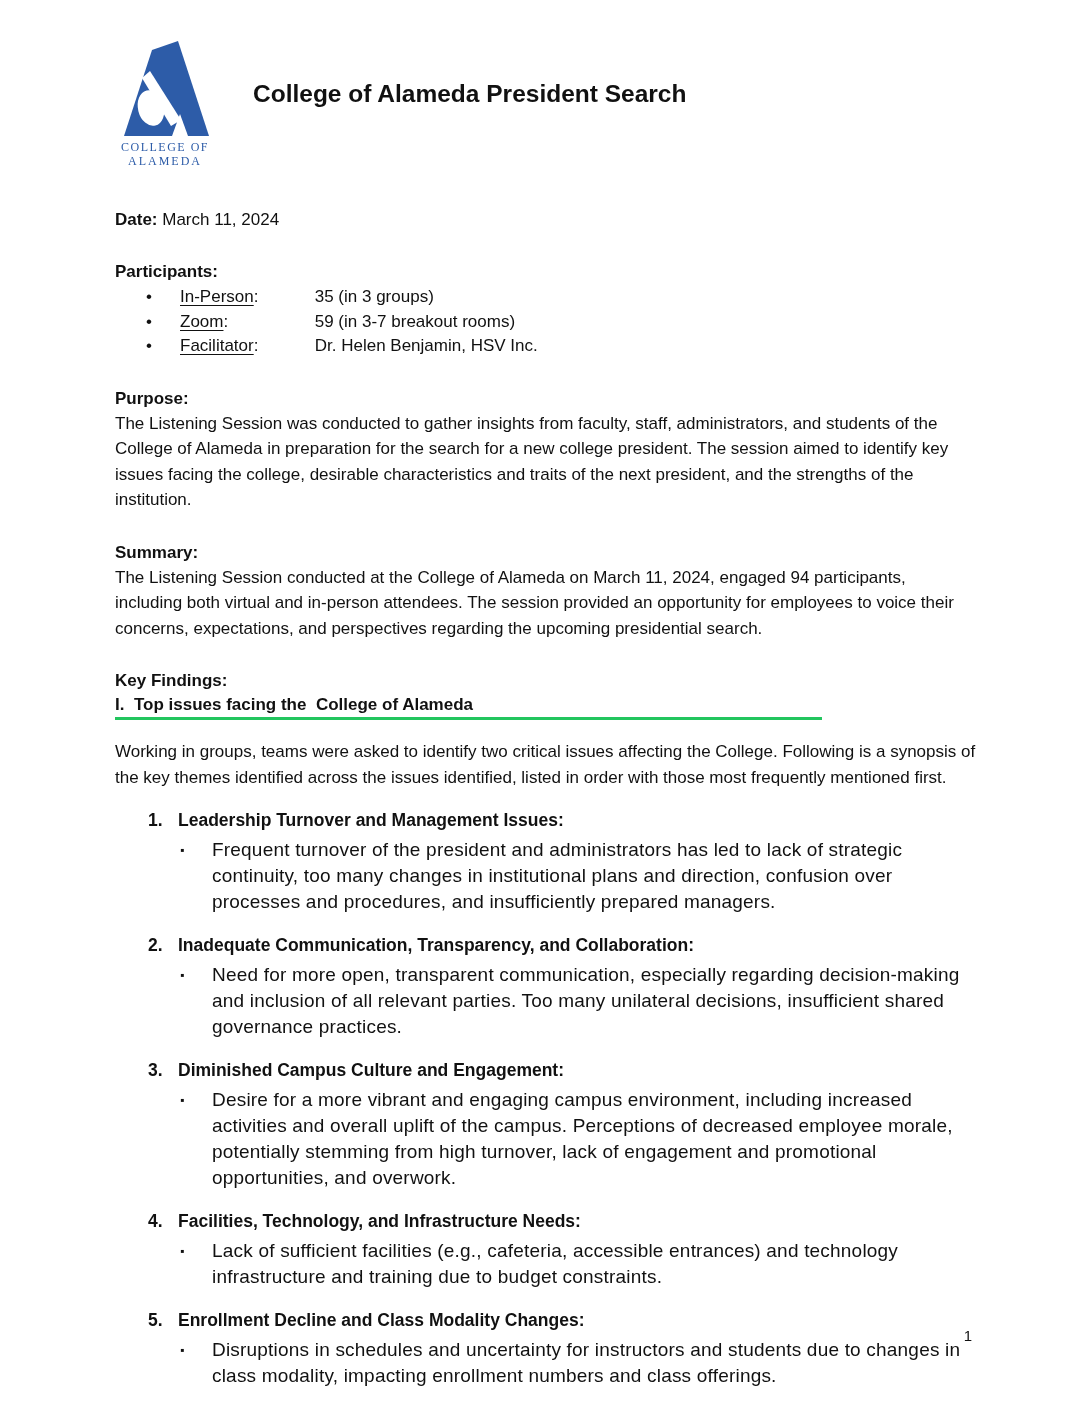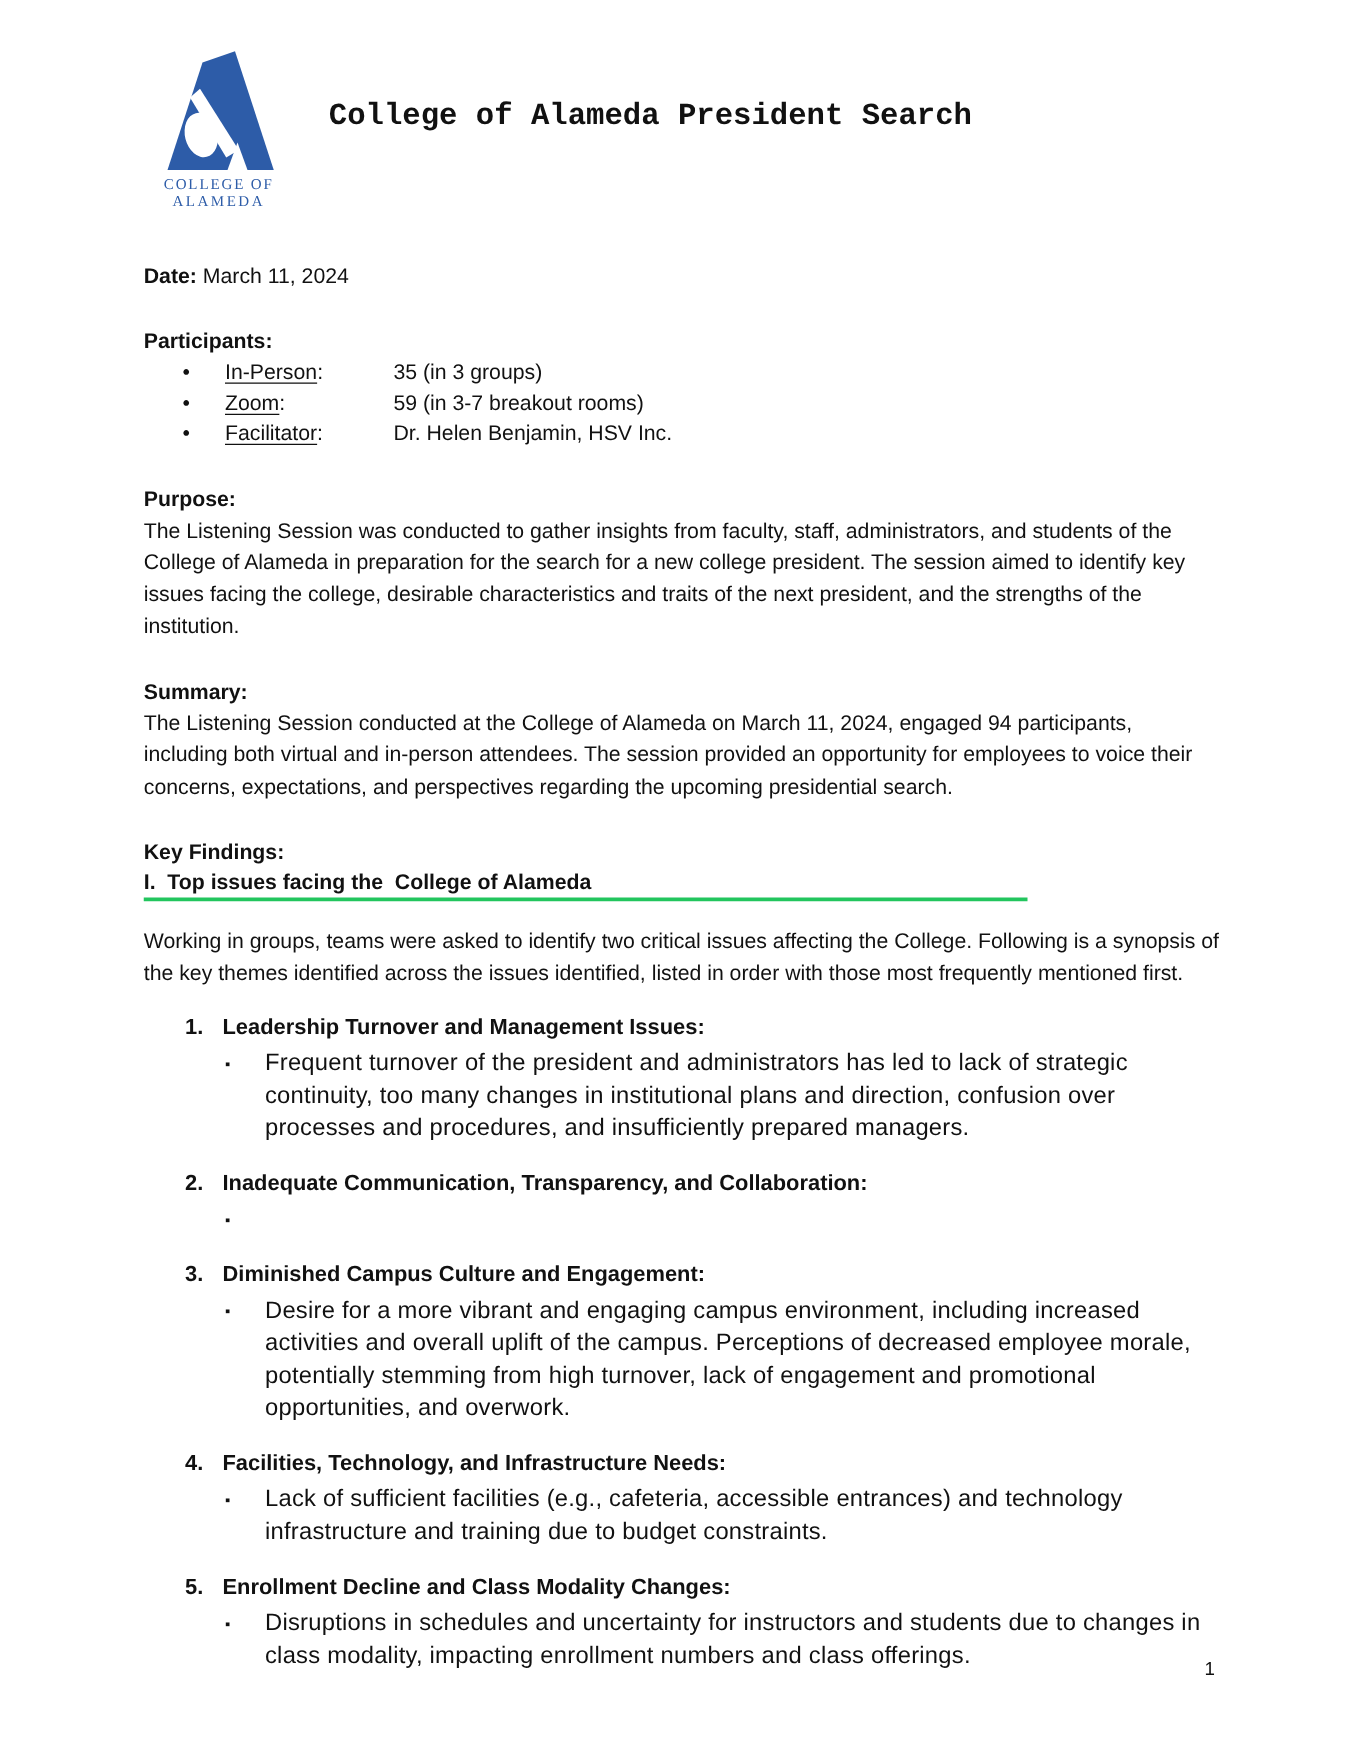--- a/index.html
+++ b/index.html
@@ -8,22 +8,22 @@
     width:1088px; height:1408px;
     background:#ffffff;
     font-family:"Liberation Sans", sans-serif;
     color:#111;
     box-sizing:border-box;
     padding:38px 112px 0 115px;
     overflow:hidden;
   }
   
   .header { display:flex; align-items:flex-start; }
-  .logo { width:92px; margin-left:14px; flex:0 0 auto; }
-  .titles { margin-left:42px; padding-top:40px;font-family:Liberation Mono, monospace; }
+  .logo { width:92px; margin-left:4px; flex:0 0 auto; }
+  .titles { margin-left:42px; padding-top:40px; }
   .doc-title { font-size:24.5px; font-weight:bold; line-height:31px; }
   .doc-subtitle { font-size:24.5px; font-weight:bold; line-height:33px; }
   .doc-subtitle .small { font-size:18.5px; margin-right:7px; }
 
   
   .label-line { margin-top:33px; font-size:17px; line-height:25px; }
   .bold { font-weight:bold; }
   .section-label { margin-top:27px; font-size:17px; font-weight:bold; line-height:25px; }
   .para { margin:0; font-size:17px; line-height:25.5px; max-width:866px; }
 
@@ -134,20 +134,21 @@
       </div>
     </div>
 
     <div class="issue">
       <div class="issue-title-row">
         <span class="issue-num">2.</span>
         <span>Inadequate Communication, Transparency, and Collaboration:</span>
       </div>
       <div class="issue-detail-row">
         <span class="sq-bullet">▪</span>
+        <span class="issue-detail">Need for more open, transparent communication, especially regarding decision-making and inclusion of all relevant parties. Too many unilateral decisions, insufficient shared governance practices.</span>
       </div>
     </div>
 
     <div class="issue">
       <div class="issue-title-row">
         <span class="issue-num">3.</span>
         <span>Diminished Campus Culture and Engagement:</span>
       </div>
       <div class="issue-detail-row">
         <span class="sq-bullet">▪</span>

